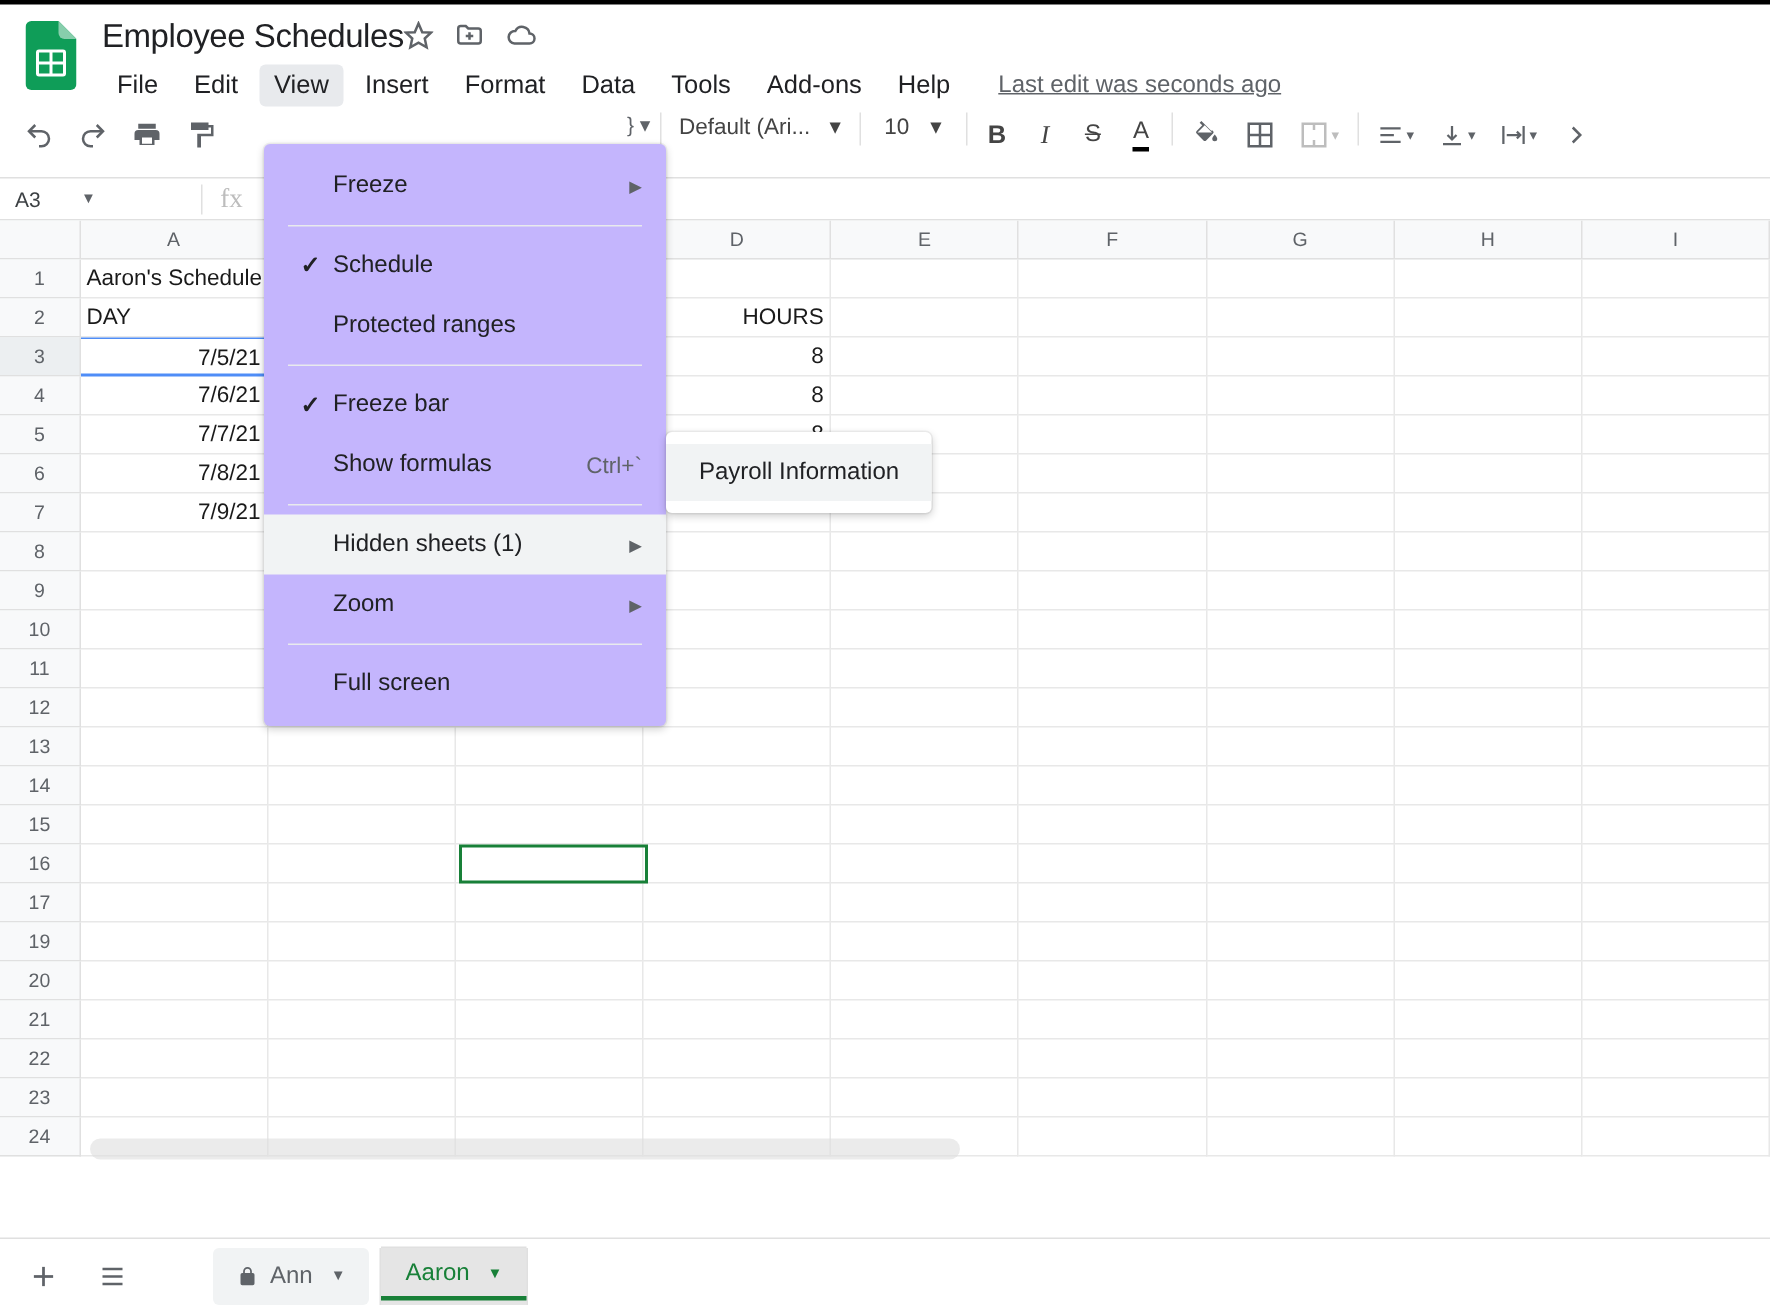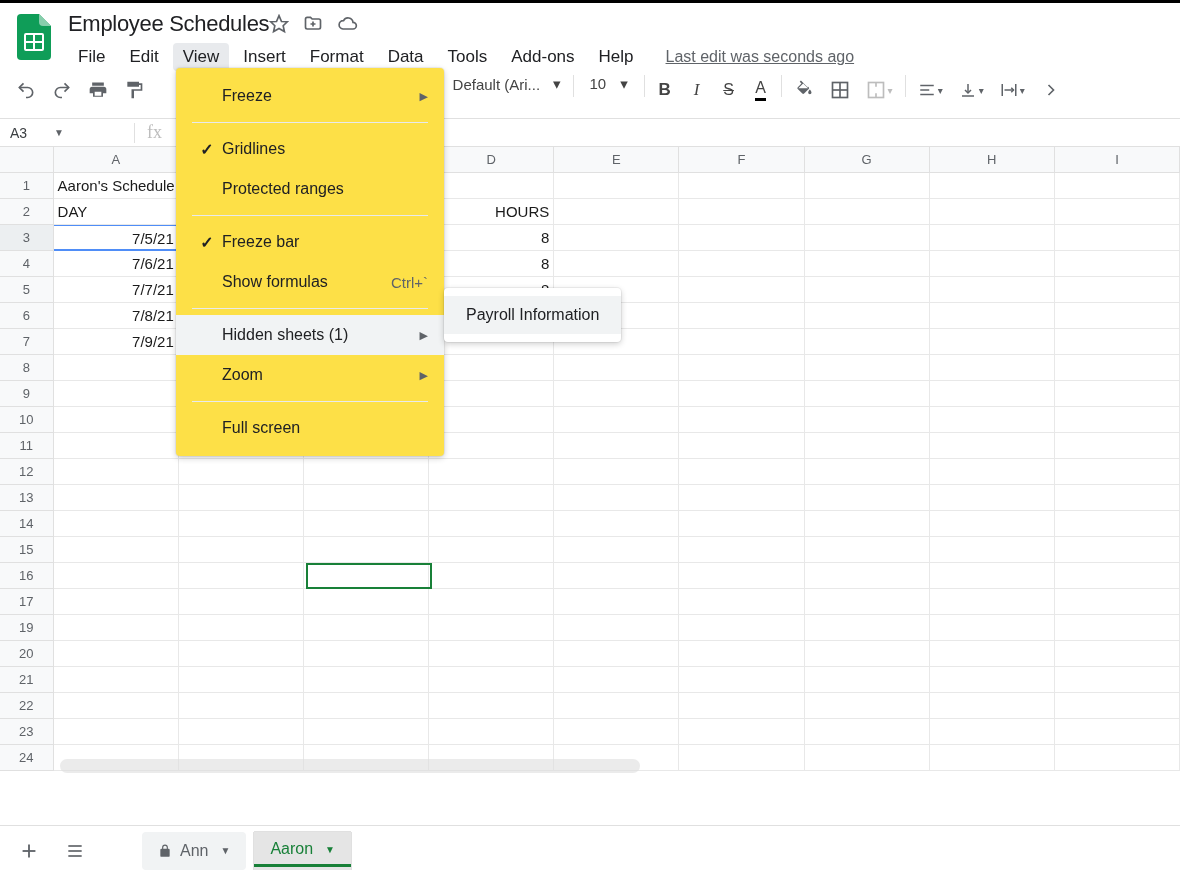--- a/index.html
+++ b/index.html
@@ -40,21 +40,21 @@
 .col-head { width:126px; text-align:center; font-size:13px; color:#5f6368; border-right:1px solid #e0e0e0; line-height:26px;}
 .rows { }
 .row { display:flex; height:26px; }
 .row-head { width:54px; text-align:center; font-size:13px; color:#5f6368; background:#f8f9fa; border-right:1px solid #e0e0e0; border-bottom:1px solid #e0e0e0; line-height:26px; }
 .cell { width:126px; border-right:1px solid #e8e8e8; border-bottom:1px solid #e8e8e8; padding:0 4px; line-height:26px; font-size:15px; color:#1a1a1a; overflow:hidden; white-space:nowrap; }
 .cell.right { text-align:right; }
 .active-cell { position:absolute; border:2px solid #188038; pointer-events:none; }
 .hscroll { position:absolute; left:60px; bottom:52px; width:580px; height:14px; background:#ddd; border-radius:7px; opacity:0.6; }
 
 
-.dropdown { position:absolute; top:68px; left:176px; width:268px; background:#fde047; border-radius:4px; box-shadow: 0 2px 6px rgba(0,0,0,0.2), 0 0 0 1px rgba(0,0,0,0.05); padding:8px 0; z-index:100; font-size:16px; color:#202124; }
+.dropdown { position:absolute; top:96px; left:176px; width:268px; background:#c4b5fd; border-radius:4px; box-shadow: 0 2px 6px rgba(0,0,0,0.2), 0 0 0 1px rgba(0,0,0,0.05); padding:8px 0; z-index:100; font-size:16px; color:#202124; }
 .dd-item { display:flex; align-items:center; height:40px; padding: 0 16px 0 16px; cursor:pointer; position:relative; }
 .dd-item:hover, .dd-item.hover { background:#f1f3f4; }
 .dd-check { width:30px; display:flex; justify-content:center; color:#202124; font-weight:bold; }
 .dd-label { flex:1; }
 .dd-arrow { font-size:11px; color:#5f6368; }
 .dd-short { color:#5f6368; font-size:15px; }
 .dd-sep { height:1px; background:#e8eaed; margin:6px 16px; }
 .submenu { position:absolute; top:288px; left:444px; background:#fff; border-radius:4px; box-shadow: 0 2px 6px rgba(0,0,0,0.2), 0 0 0 1px rgba(0,0,0,0.05); padding:8px 0; z-index:101; font-size:16px; }
 .sub-item { padding: 10px 22px; background:#f1f3f4; cursor:pointer; }
 
@@ -554,21 +554,21 @@
 
   <div class="dropdown">
     <div class="dd-item">
         <span class="dd-check"></span>
         <span class="dd-label">Freeze</span>
         <span class="dd-arrow">▶</span>
       </div>
     <div class="dd-sep"></div>
     <div class="dd-item">
         <span class="dd-check">✓</span>
-        <span class="dd-label">Gridlines</span>
+        <span class="dd-label">Schedule</span>
       </div>
     <div class="dd-item">
         <span class="dd-check"></span>
         <span class="dd-label">Protected ranges</span>
       </div>
     <div class="dd-sep"></div>
     <div class="dd-item">
         <span class="dd-check">✓</span>
         <span class="dd-label">Freeze bar</span>
       </div>

